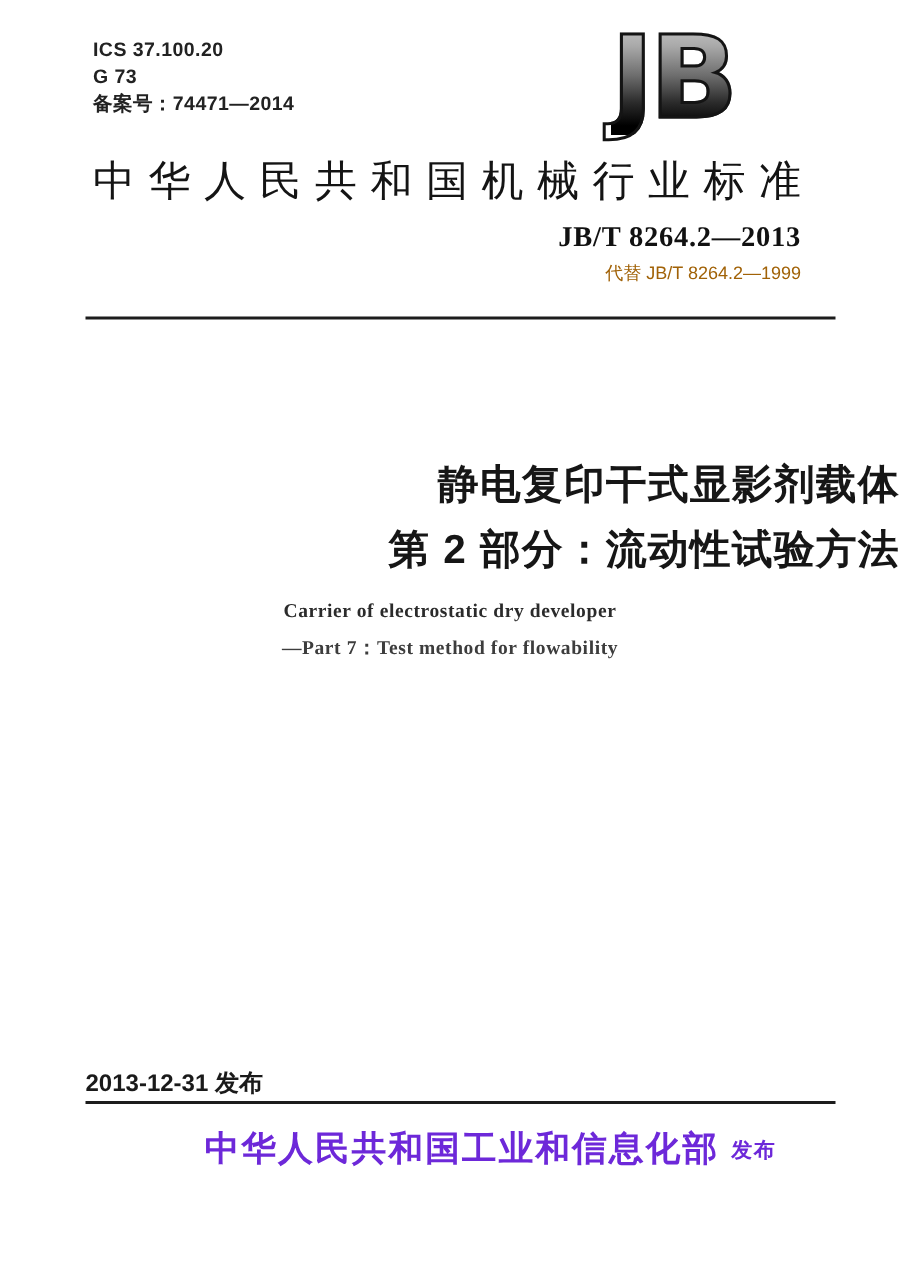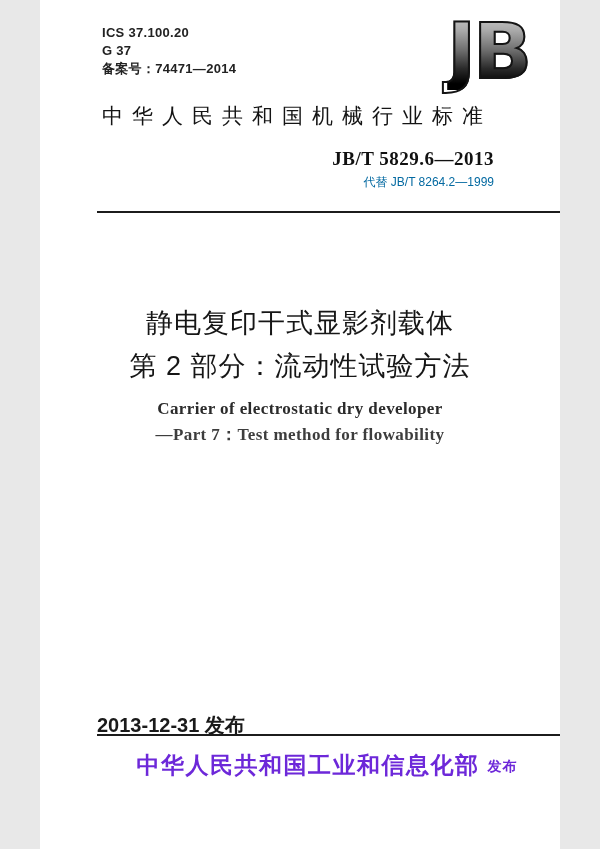--- a/index.html
+++ b/index.html
@@ -2,21 +2,21 @@
 <html><head>
 <meta charset="utf-8">
 <style>
   html, body {
     margin: 0;
     padding: 0;
     background: #e8e8e8;
   }
   .page {
     position: relative;
-    width: 520px;
+    width: 600px;
     height: 849px;
     margin: 0 auto;
     background: #ffffff;
     overflow: hidden;
     font-family: "Liberation Sans", "DejaVu Sans", sans-serif;
     color: #1f1f1f;
   }
 
   
   .meta-block {
@@ -47,21 +47,21 @@
     color: transparent;
     -webkit-text-stroke: 2px #141414;
     transform: scaleX(1.02);
   }
 
   
   .header-title {
     position: absolute;
     left: 62px;
     top: 102px;
-    font-size: 21px;
+    font-size: 28px;
     font-weight: 500;
     letter-spacing: 9px;
     white-space: nowrap;
     color: #141414;
   }
 
   
   .std-block {
     position: absolute;
     right: 66px;
@@ -72,74 +72,74 @@
     font-family: "Liberation Serif", "DejaVu Serif", serif;
     font-size: 19px;
     font-weight: bold;
     letter-spacing: 0.5px;
     color: #111;
     white-space: nowrap;
   }
   .std-replaces {
     margin-top: 4px;
     font-size: 12px;
-    color: #0369a1;
+    color: #a16207;
     white-space: nowrap;
   }
 
   .rule {
     position: absolute;
     left: 57px;
     width: 500px;
     height: 2px;
     background: #1c1c1c;
   }
   .rule-top { top: 211px; }
   .rule-bottom { top: 734px; }
 
   
   .title-cn {
     position: absolute;
     left: 0;
     width: 100%;
-    text-align: center;
+    text-align: right;
     font-size: 27px;
-    font-weight: normal;
+    font-weight: bold;
     letter-spacing: 1px;
     color: #161616;
     white-space: nowrap;
   }
   .title-cn-1 { top: 305px; }
   .title-cn-2 { top: 348px; }
 
   .title-en {
     position: absolute;
     left: 0;
     width: 100%;
     text-align: center;
     font-family: "Liberation Serif", "DejaVu Serif", serif;
-    font-size: 17px;
+    font-size: 13px;
     font-weight: bold;
     letter-spacing: 0.4px;
     color: #2b2b2b;
     white-space: nowrap;
   }
   .title-en-1 { top: 399px; }
   .title-en-2 { top: 423px; color: #3d3d3d; }
 
   
   .dates-row {
     position: absolute;
     left: 57px;
     width: 500px;
     top: 712px;
     display: flex;
     justify-content: space-between;
     align-items: baseline;
-    font-size: 20px;
+    font-size: 16px;
     font-weight: bold;
     color: #1a1a1a;
   }
   .date-item { white-space: nowrap; }
 
   
   .publisher-row {
     position: absolute;
     left: 0;
     width: 100%;
@@ -162,30 +162,30 @@
     vertical-align: 2px;
   }
 </style>
 </head>
 <body>
 
 <div class="page">
 
   <div class="meta-block">
     <div class="meta-line">ICS 37.100.20</div>
-    <div class="meta-line">G 37</div>
+    <div class="meta-line">G 73</div>
     <div class="meta-line">备案号：74471—2014</div>
   </div>
 
   <div class="jb-logo">JB</div>
 
   <div class="header-title">中华人民共和国机械行业标准</div>
 
   <div class="std-block">
-    <div class="std-no">JB/T 5829.6—2013</div>
+    <div class="std-no">JB/T 8264.2—2013</div>
     <div class="std-replaces">代替 JB/T 8264.2—1999</div>
   </div>
 
   <div class="rule rule-top"></div>
 
   <div class="title-cn title-cn-1">静电复印干式显影剂载体</div>
   <div class="title-cn title-cn-2">第 2 部分：流动性试验方法</div>
 
   <div class="title-en title-en-1">Carrier of electrostatic dry developer</div>
   <div class="title-en title-en-2">—Part 7：Test method for flowability</div>

